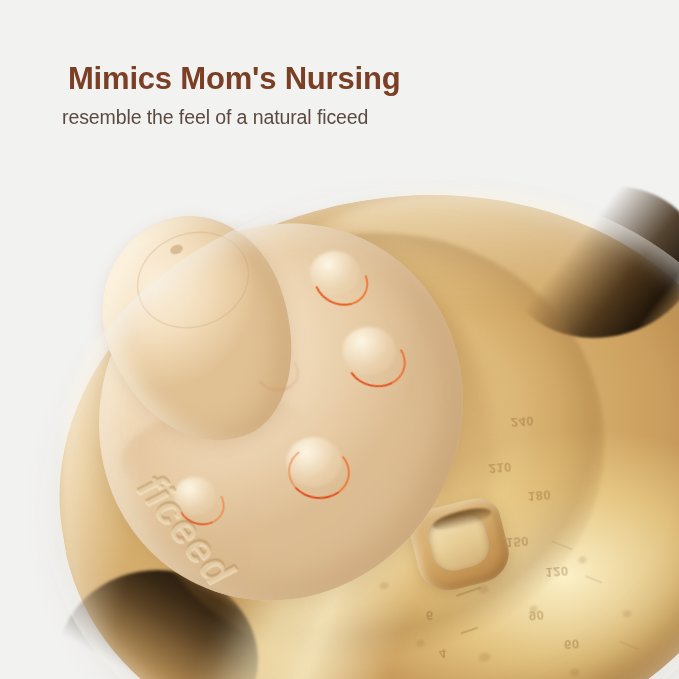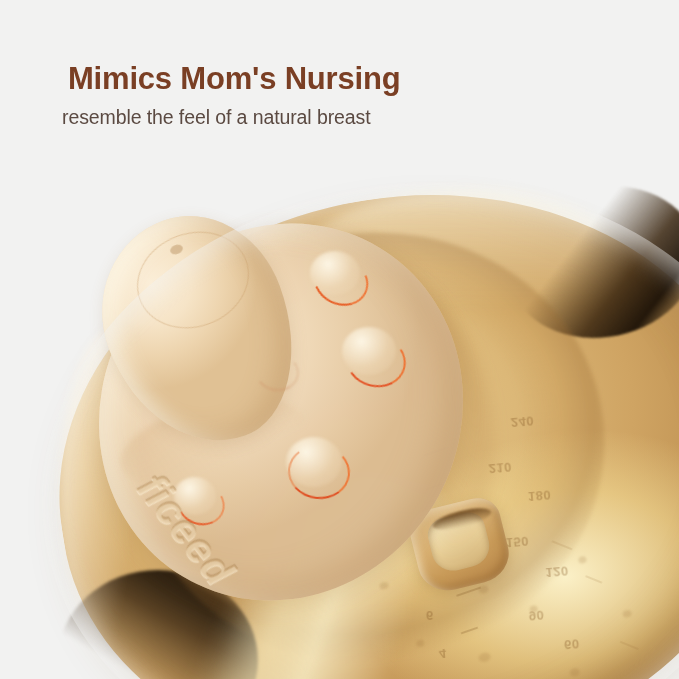--- a/index.html
+++ b/index.html
@@ -232,21 +232,21 @@
     pointer-events:none;transform:rotate(-9deg);
   }
 </style>
 </head>
 <body>
 
 <div id="stage">
 
   <div class="text-block">
     <h1 class="headline">Mimics Mom's Nursing</h1>
-    <p class="subhead">resemble the feel of a natural breast</p>
+    <p class="subhead">resemble the feel of a natural ficeed</p>
   </div>
 
   <div class="photo">
 
     <div class="bottle"></div>
     <div class="gloss-top"></div>
     <div class="bottle-rim-dark"></div>
     <div class="bottle-rim-dark2"></div>
     <div class="collar"></div>
     <div class="gloss-left-edge"></div>

